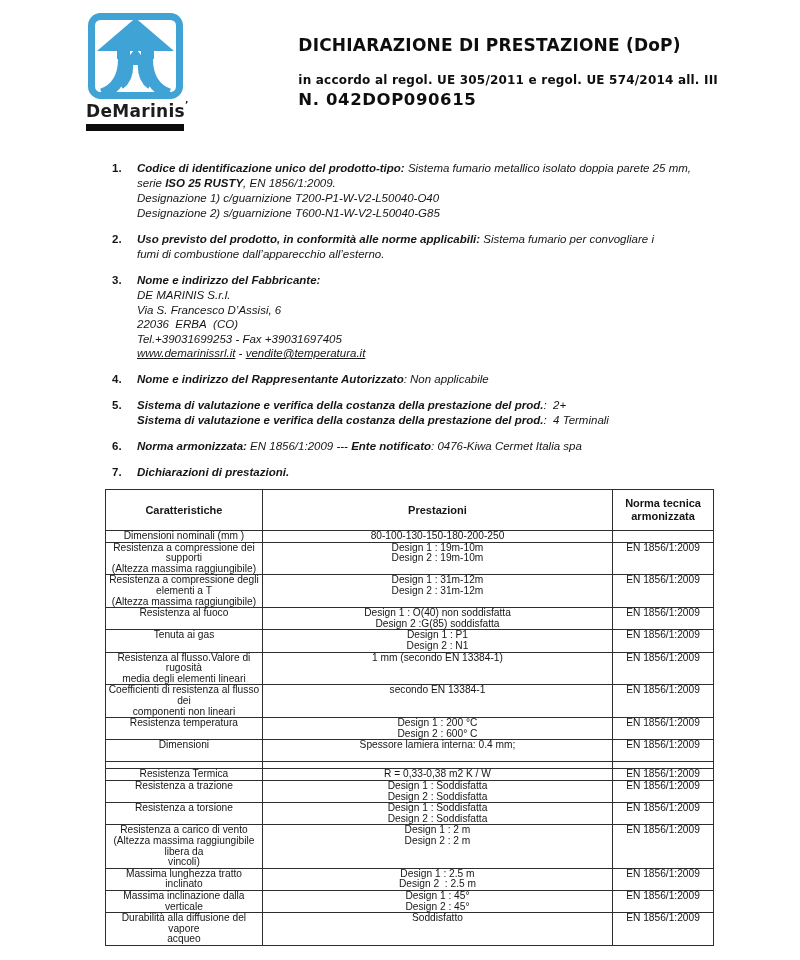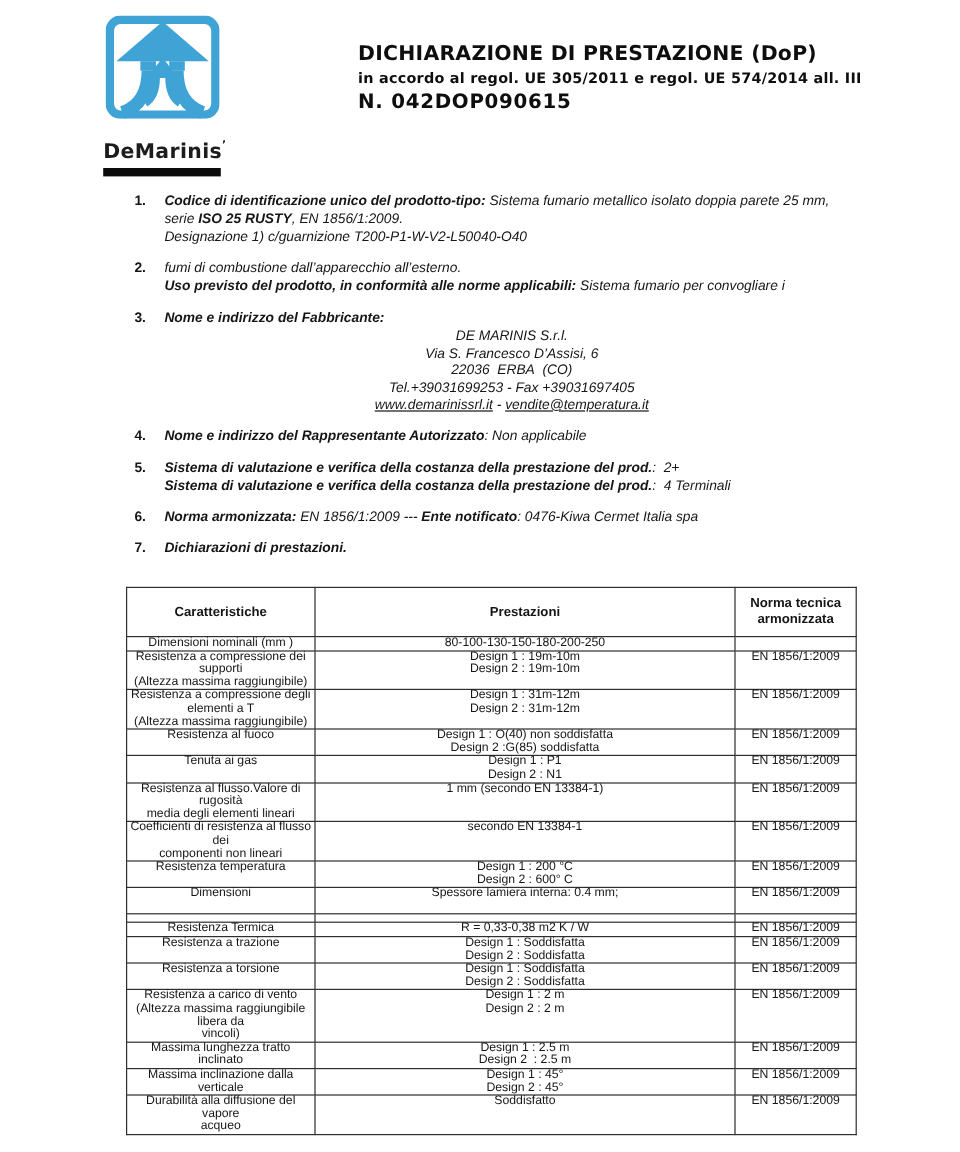--- a/index.html
+++ b/index.html
@@ -3,40 +3,40 @@
 <meta charset="utf-8">
 <style>
   html,body{margin:0;padding:0;background:#ffffff;}
   .page{position:relative;width:800px;height:960px;background:#fff;overflow:hidden;
         font-family:"Liberation Sans",sans-serif;color:#161616;}
 
   
   .logo{position:absolute;left:86px;top:13px;width:106px;}
   .logo svg{display:block;margin-left:2px;}
   .brand{font-family:"DejaVu Sans",sans-serif;font-weight:bold;font-size:17px;
-         letter-spacing:.3px;color:#1c1c1c;margin-top:18px;white-space:nowrap;}
+         letter-spacing:.3px;color:#1c1c1c;margin-top:2px;white-space:nowrap;}
   .brand .mark{font-size:9px;vertical-align:top;line-height:1;}
   .bar{width:98px;height:7px;background:#0c0c0c;margin-top:3px;}
 
   
   .titleblock{position:absolute;right:82px;top:35px;text-align:left;
               font-family:"DejaVu Sans",sans-serif;font-weight:bold;color:#0e0e0e;}
   .doc-title{font-size:17px;letter-spacing:.2px;}
-  .doc-sub{font-size:12px;margin-top:3px;letter-spacing:.2px;}
+  .doc-sub{font-size:12px;margin-top:18px;letter-spacing:.2px;}
   .doc-num{font-size:16.5px;margin-top:3px;letter-spacing:.6px;}
 
   
   .items{position:absolute;left:112px;top:161px;width:604px;
          font-size:11.5px;line-height:15px;}
   .item{display:flex;margin-bottom:11px;}
   .inum{width:25px;flex:0 0 25px;font-weight:bold;}
   .ibody{flex:1;font-style:italic;}
   .b{font-weight:bold;}
   .link{text-decoration:underline;margin-top:24px;}
-  .address{text-align:center;line-height:14.5px;margin-top:0px;}
+  .address{text-align:left;line-height:14.5px;margin-top:0px;}
 
   
   table.perf{position:absolute;left:105px;top:489px;width:609px;
              border-collapse:collapse;table-layout:fixed;}
   table.perf th,table.perf td{border:1px solid #2e2e2e;}
   table.perf th{font-size:11px;line-height:13px;font-weight:bold;
                 text-align:center;vertical-align:middle;height:38px;padding:1px 2px;}
   table.perf td{font-size:10.2px;line-height:10.6px;text-align:center;
                 vertical-align:top;padding:0 2px;}
   tr.spacer td{height:6px;padding:0;}
@@ -69,27 +69,28 @@
     <div class="doc-num">N. 042DOP090615</div>
   </div>
 
   <div class="items" id="items">
       <div class="item">
         <div class="inum">1.</div>
         <div class="ibody">
           <div class="line"><span class="b">Codice di identificazione unico del prodotto-tipo:</span><span> Sistema fumario metallico isolato doppia parete 25 mm,</span></div>
           <div class="line"><span>serie </span><span class="b">ISO 25 RUSTY</span><span>, EN 1856/1:2009.</span></div>
           <div class="line"><span>Designazione 1) c/guarnizione T200-P1-W-V2-L50040-O40</span></div>
+          <div class="line"><span>Designazione 2) s/guarnizione T600-N1-W-V2-L50040-G85</span></div>
         </div>
       </div>
       <div class="item">
         <div class="inum">2.</div>
         <div class="ibody">
+          <div class="line"><span class="b">Uso previsto del prodotto, in conformità alle norme applicabili:</span><span> Sistema fumario per convogliare i</span></div>
           <div class="line"><span>fumi di combustione dall’apparecchio all’esterno.</span></div>
-          <div class="line"><span class="b">Uso previsto del prodotto, in conformità alle norme applicabili:</span><span> Sistema fumario per convogliare i</span></div>
         </div>
       </div>
       <div class="item">
         <div class="inum">3.</div>
         <div class="ibody">
           <div class="line"><span class="b">Nome e indirizzo del Fabbricante:</span></div>
           <div class="address">
             <div class="line"><span>DE MARINIS S.r.l.</span></div>
             <div class="line"><span>Via S. Francesco D’Assisi, 6</span></div>
             <div class="line"><span>22036&nbsp;&nbsp;ERBA&nbsp;&nbsp;(CO)</span></div>

